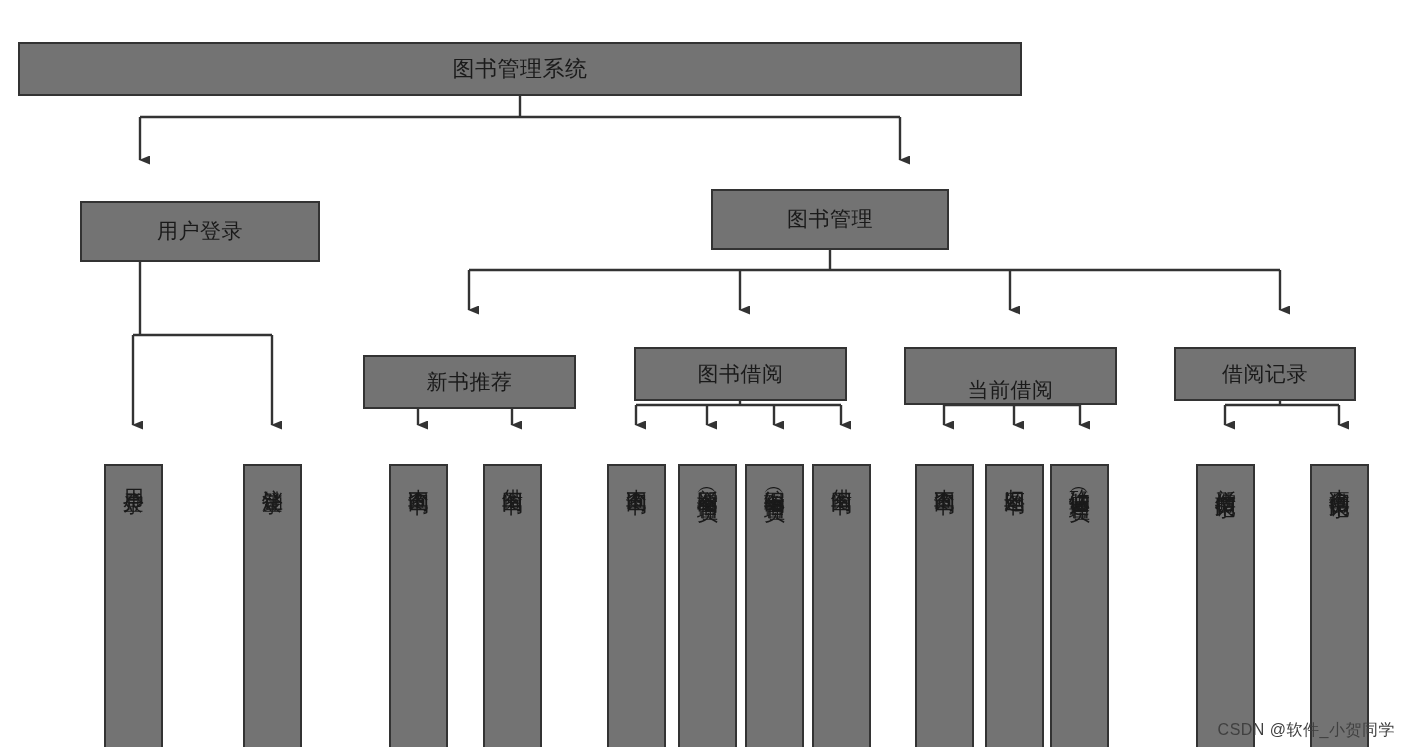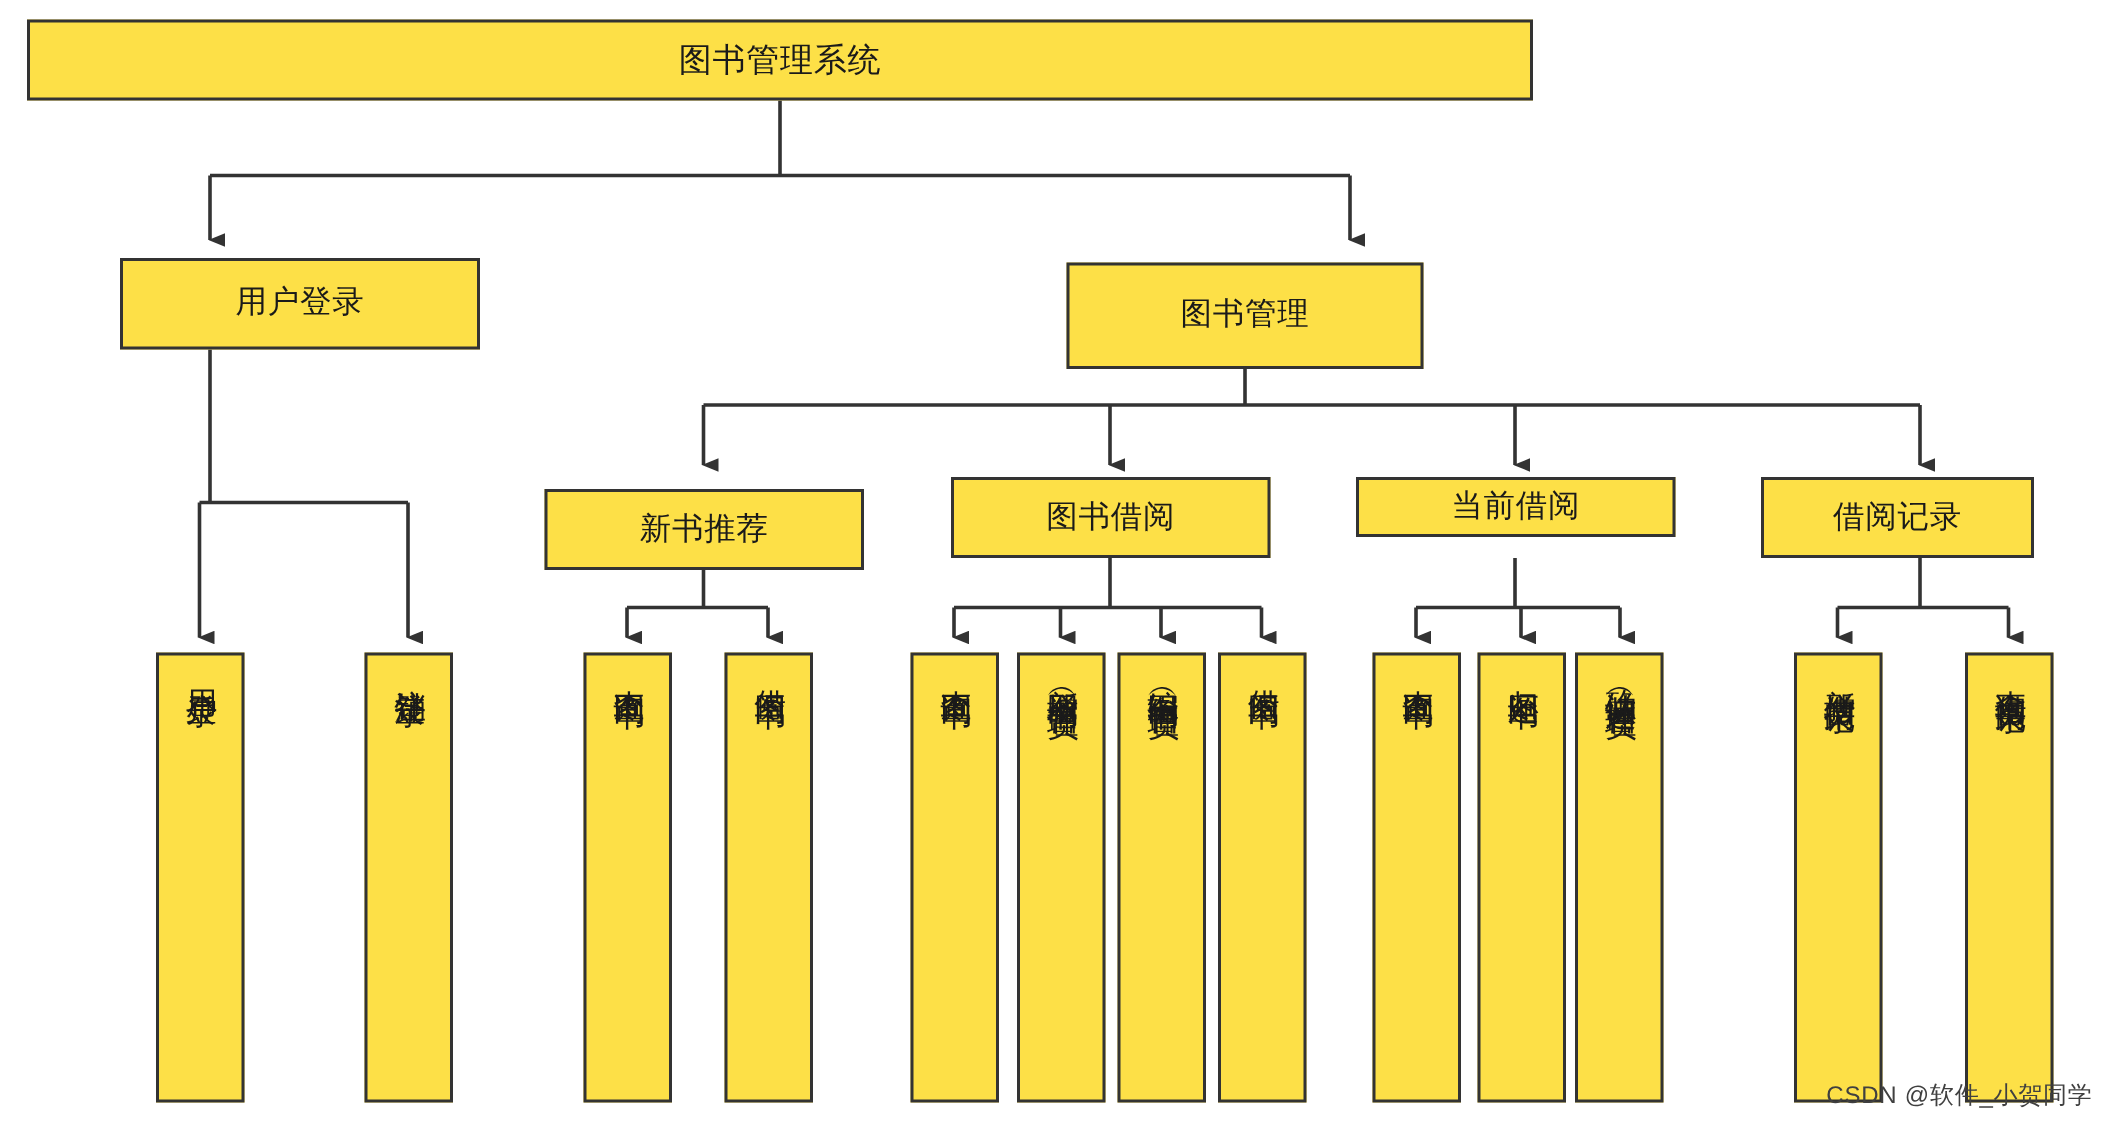--- a/index.html
+++ b/index.html
@@ -21,26 +21,27 @@
     position: absolute;
     left: 0;
     top: 0;
     width: 1405px;
     height: 747px;
     pointer-events: none;
   }
   .node {
     position: absolute;
     box-sizing: border-box;
-    background: #fde047;
+    background: #737373;
     border: 2px solid #333333;
     display: flex;
     align-items: center;
     justify-content: center;
     color: #1a1a1a;
+    margin-top: 29px;
   }
   .node-label {
     display: block;
     text-align: center;
     line-height: 1.18;
     letter-spacing: 0.5px;
   }
   
   .node.horiz .node-label {
     writing-mode: horizontal-tb;
@@ -130,33 +131,33 @@
   </svg>
 
   <div class="node horiz root" style="left:18px; top:13px; width:1004px; height:54px;">
     <span class="node-label">图书管理系统</span>
   </div>
 
   <div class="node horiz" style="left:80px; top:172px; width:240px; height:61px;">
     <span class="node-label">用户登录</span>
   </div>
 
-  <div class="node horiz" style="left:711px; top:175px; width:238px; height:71px;">
+  <div class="node horiz" style="left:711px; top:160px; width:238px; height:61px;">
     <span class="node-label">图书管理</span>
   </div>
 
   <div class="node horiz" style="left:363px; top:326px; width:213px; height:54px;">
     <span class="node-label">新书推荐</span>
   </div>
 
   <div class="node horiz" style="left:634px; top:318px; width:213px; height:54px;">
     <span class="node-label">图书借阅</span>
   </div>
 
-  <div class="node horiz" style="left:904px; top:318px; width:213px; height:40px;">
+  <div class="node horiz" style="left:904px; top:318px; width:213px; height:58px;align-items:flex-end;">
     <span class="node-label">当前借阅</span>
   </div>
 
   <div class="node horiz" style="left:1174px; top:318px; width:182px; height:54px;">
     <span class="node-label">借阅记录</span>
   </div>
 
   <div class="node vert" style="left:104px; top:435px; width:59px; height:300px;">
     <span class="node-label">用户登录</span>
   </div>

